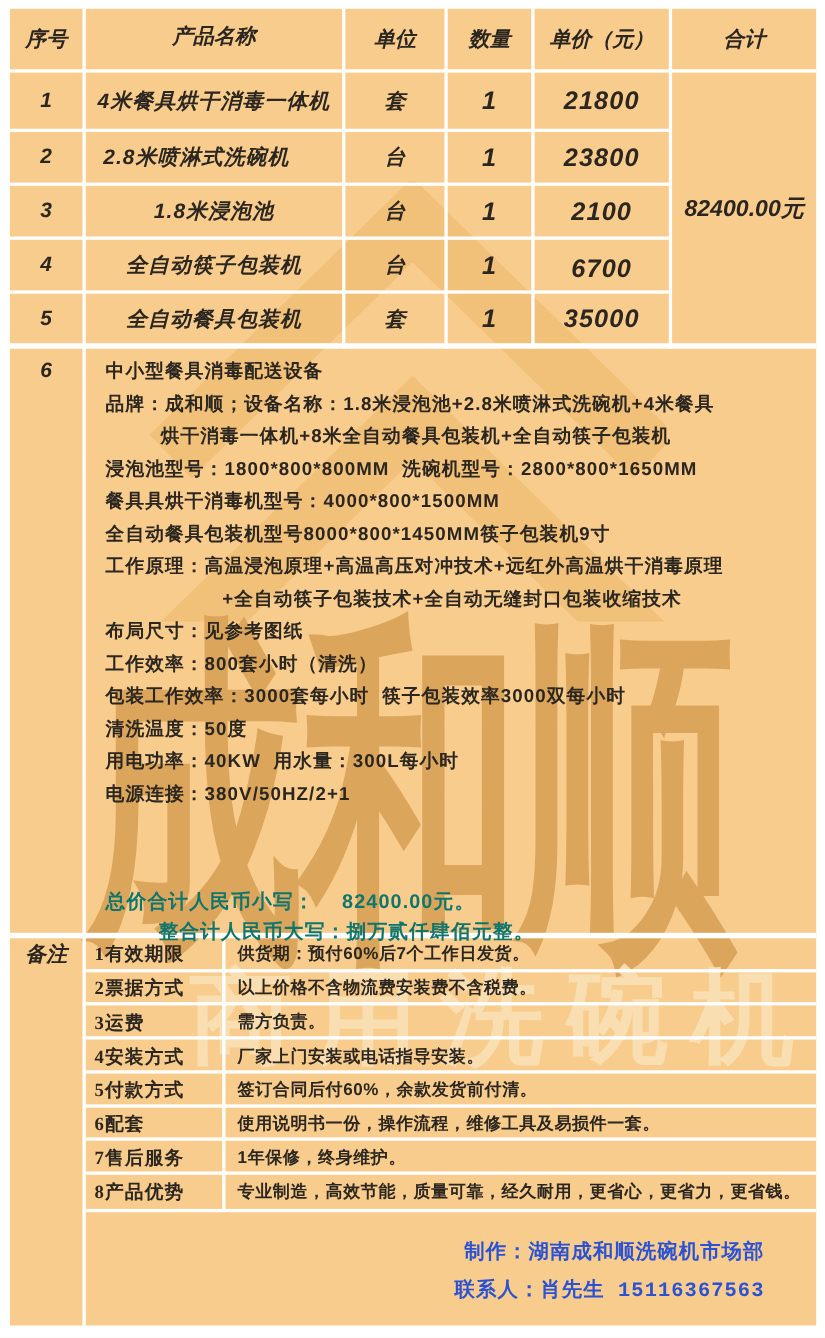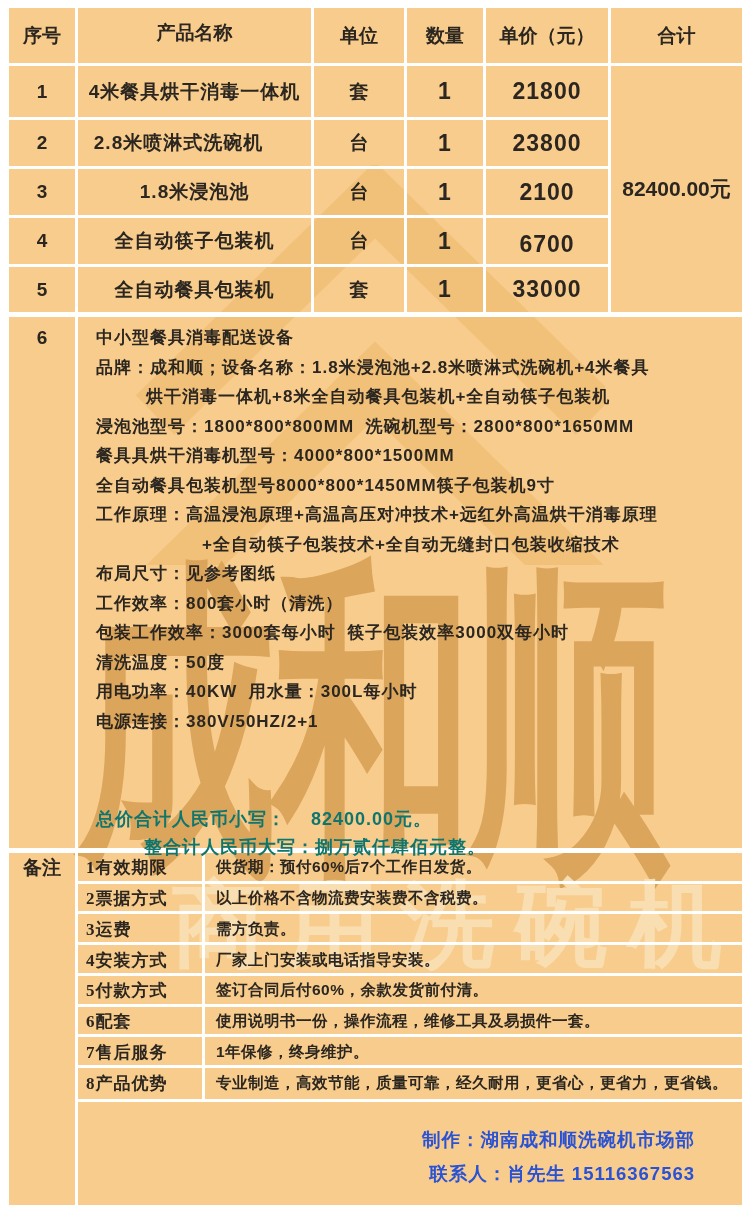--- a/index.html
+++ b/index.html
@@ -14,37 +14,37 @@
   .wm{position:absolute;z-index:1;pointer-events:none;white-space:nowrap;}
   .wm-logo{left:135px;top:165px;width:470px;height:400px;opacity:.45;}
   .wm-brand{
     left:76px;top:540px;font-size:300px;line-height:330px;letter-spacing:-6px;
     color:#d9a258;opacity:.92;transform:scale(.67,1.1);transform-origin:0 0;
   }
   .wm-sub{left:172px;top:878px;font-size:94px;line-height:94px;letter-spacing:20px;color:#fadfb4;opacity:.95;}
   
   .gl{position:absolute;background:#ffffff;z-index:2;}
   
-  .ct{position:absolute;z-index:3;display:flex;align-items:center;justify-content:center;text-align:center;}
+  .ct{position:absolute;z-index:3;display:flex;align-items:center;justify-content:center;text-align:center;font-style:italic;}
   .fs-head{font-size:19px;}
   .fs-name{font-size:19px;letter-spacing:1px;}
   .fs-num{font-size:23px;letter-spacing:1px;}
   .fs-total{font-size:21px;}
   .item6-block{position:absolute;left:96px;top:323px;width:644px;z-index:3;}
   .i6line{font-size:17px;line-height:29.5px;letter-spacing:1px;white-space:pre;}
   .ind1{padding-left:50px;}
   .ind2{padding-left:106px;}
   .red-block{position:absolute;left:96px;top:764px;width:644px;z-index:3;color:#0f766e;margin-top:41px;}
   .redline{font-size:18px;line-height:28px;letter-spacing:1px;white-space:pre;}
   .red2{padding-left:48px;}
   .rm-label{position:absolute;z-index:3;display:flex;align-items:center;font-size:17px;letter-spacing:1px;font-family:Liberation Serif, serif;}
   .rm-text{position:absolute;z-index:3;display:flex;align-items:center;font-size:15.5px;letter-spacing:.5px;}
   .footer-block{
     position:absolute;left:78px;top:1123px;width:617px;z-index:3;text-align:right;
-    color:#2a52d4;font-size:18.5px;line-height:34px;letter-spacing:1px;
+    color:#2a52d4;font-size:18.5px;line-height:34px;letter-spacing:1px;font-family:Liberation Mono, monospace;
   }
 </style>
 </head>
 <body>
 
 <div class="page">
 
   <div class="peach"></div>
 
   <div class="wm wm-logo">
@@ -115,21 +115,21 @@
     <div class="ct fs-name" style="left:78px;top:218px;width:233px;height:46px">全自动筷子包装机</div>
     <div class="ct fs-head" style="left:314px;top:218px;width:90px;height:46px">台</div>
     <div class="ct fs-num" style="left:407px;top:218px;width:76px;height:46px">1</div>
     <div class="ct fs-num" style="left:486px;top:218px;width:122px;height:52px">6700</div>
   </div>
   <div>
     <div class="ct fs-head" style="left:9px;top:267px;width:66px;height:45px">5</div>
     <div class="ct fs-name" style="left:78px;top:267px;width:233px;height:45px">全自动餐具包装机</div>
     <div class="ct fs-head" style="left:314px;top:267px;width:90px;height:45px">套</div>
     <div class="ct fs-num" style="left:407px;top:267px;width:76px;height:45px">1</div>
-    <div class="ct fs-num" style="left:486px;top:267px;width:122px;height:45px">33000</div>
+    <div class="ct fs-num" style="left:486px;top:267px;width:122px;height:45px">35000</div>
   </div>
 
   <div class="ct fs-total" style="left:611px;top:66px;width:131px;height:246px">82400.00元</div>
 
   <div class="ct fs-head" style="left:9px;top:317px;width:66px;height:42px">6</div>
   <div class="item6-block">
     <div class="i6line">中小型餐具消毒配送设备</div>
     <div class="i6line">品牌：成和顺；设备名称：1.8米浸泡池+2.8米喷淋式洗碗机+4米餐具</div>
     <div class="i6line ind1">烘干消毒一体机+8米全自动餐具包装机+全自动筷子包装机</div>
     <div class="i6line">浸泡池型号：1800*800*800MM  洗碗机型号：2800*800*1650MM</div>

